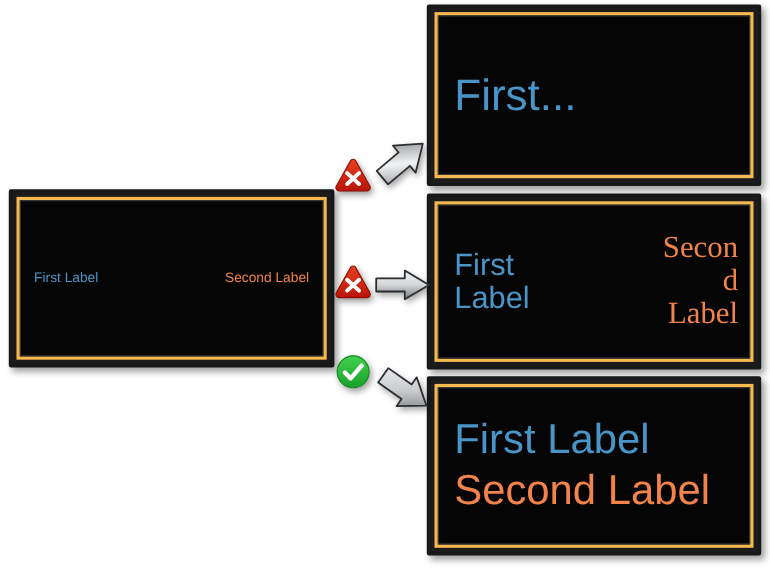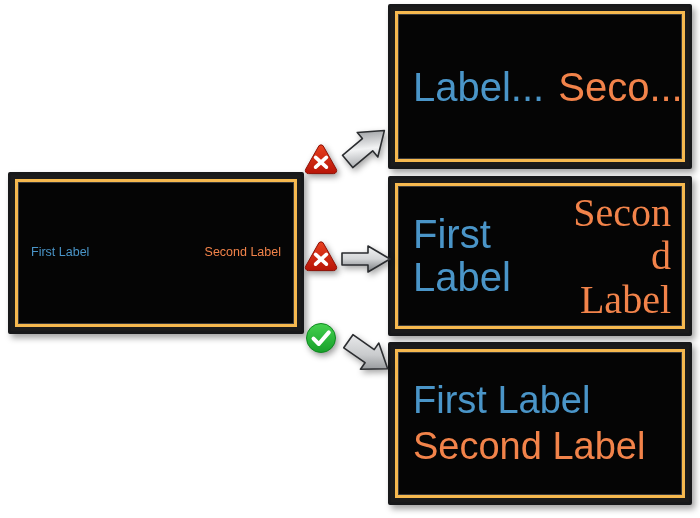--- a/index.html
+++ b/index.html
@@ -127,21 +127,21 @@
     align-items: center;
     width: 120px;
   }
   .col-wrap-second {
     display: flex;
     align-items: center;
     width: 128px;
     justify-content: flex-end;
   }
   .wrap-text {
-    font-size: 40px;
+    font-size: 28px;
     line-height: 1.08;
     word-break: break-all;
   }
   .wrap-text.left { text-align: left; }
   .wrap-text.right { text-align: right; }
 
   
   .col-stacked {
     position: absolute;
     inset: 0;
@@ -196,22 +196,21 @@
         <span class="src-label t-first" style="color: rgb(74, 149, 200);">First Label</span>
         <span class="src-label t-second" style="color: rgb(242, 131, 74);">Second Label</span>
       </div>
     </div>
   </div>
 
   <div class="panel" id="panel-truncated" style="border-color: rgb(23, 24, 26);">
     <div class="panel-gold" style="background: rgb(246, 185, 79);">
       <div class="panel-screen" style="background: rgb(5, 5, 5);">
         <div class="row-truncated">
-          <span class="big t-first" style="color: rgb(74, 149, 200);">Label...</span>
-          <span class="big t-second" style="color: rgb(242, 131, 74);">Seco...</span>
+          <span class="big t-first" style="color: rgb(74, 149, 200);">First...</span>
         </div>
       </div>
     </div>
   </div>
 
   <div class="panel" id="panel-wrapped" style="border-color: rgb(23, 24, 26);">
     <div class="panel-gold" style="background: rgb(246, 185, 79);">
       <div class="panel-screen" style="background: rgb(5, 5, 5);">
         <div class="row-wrapped">
           <div class="col-wrap-first">

